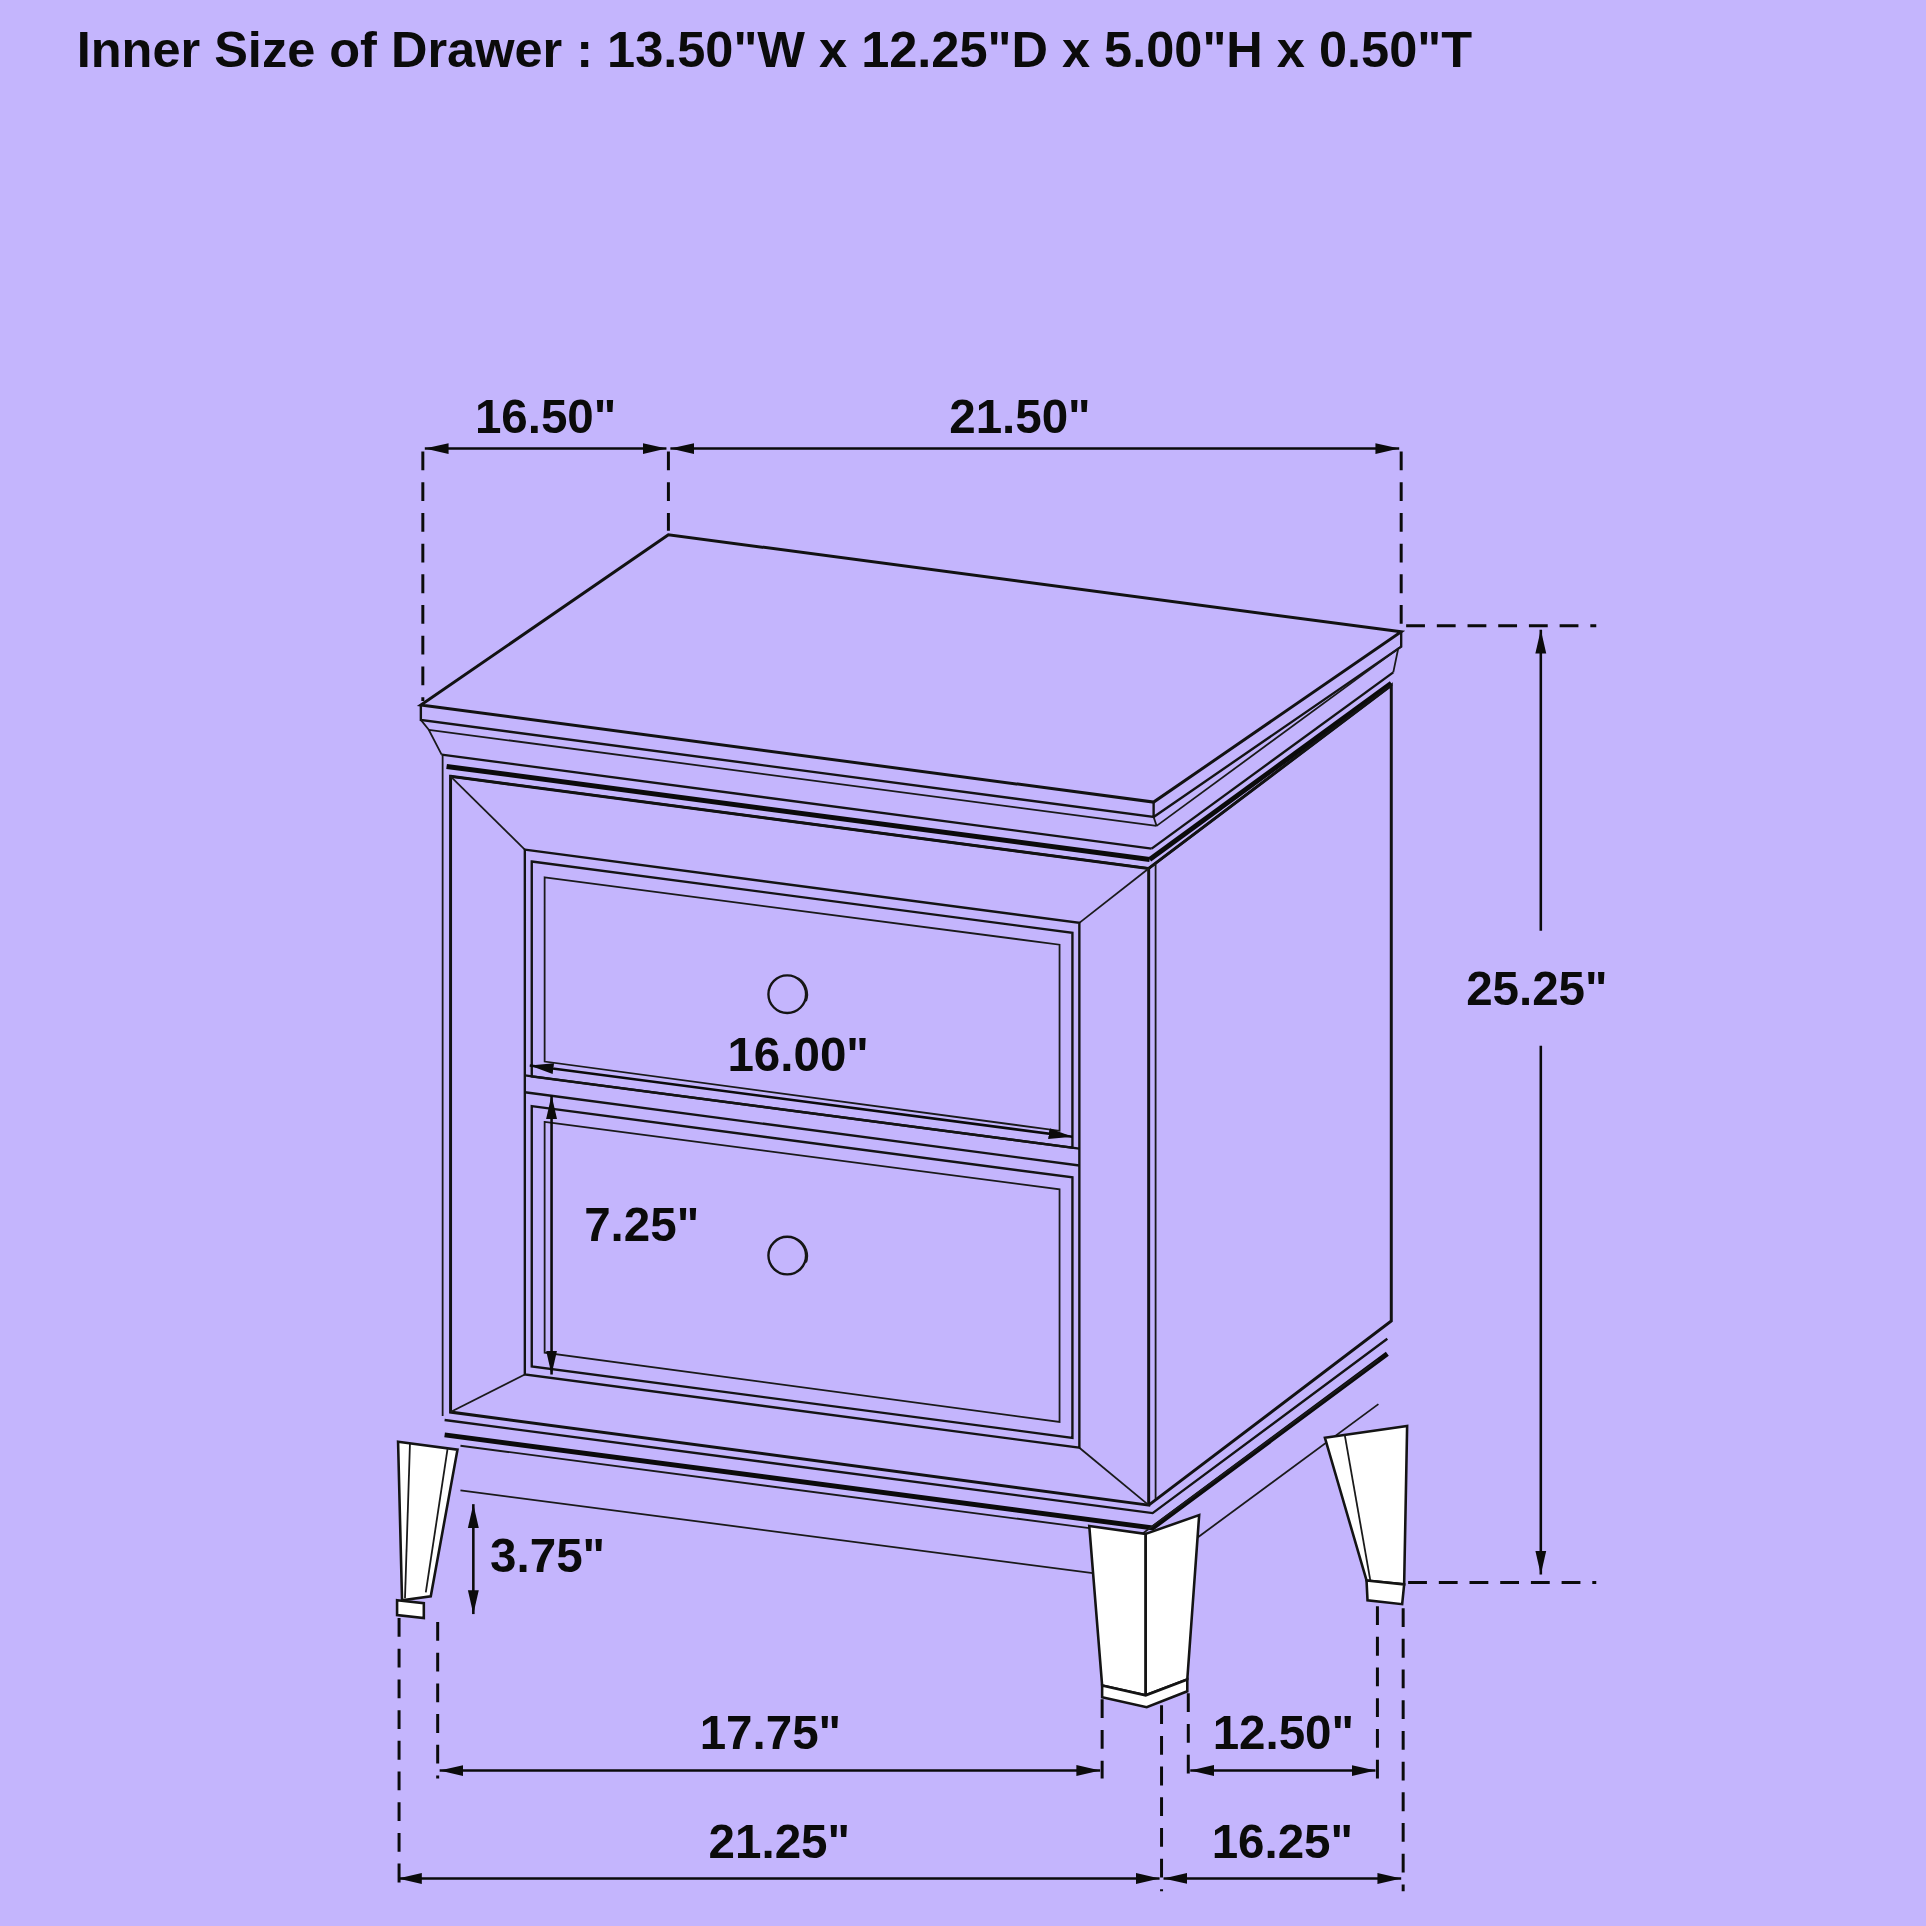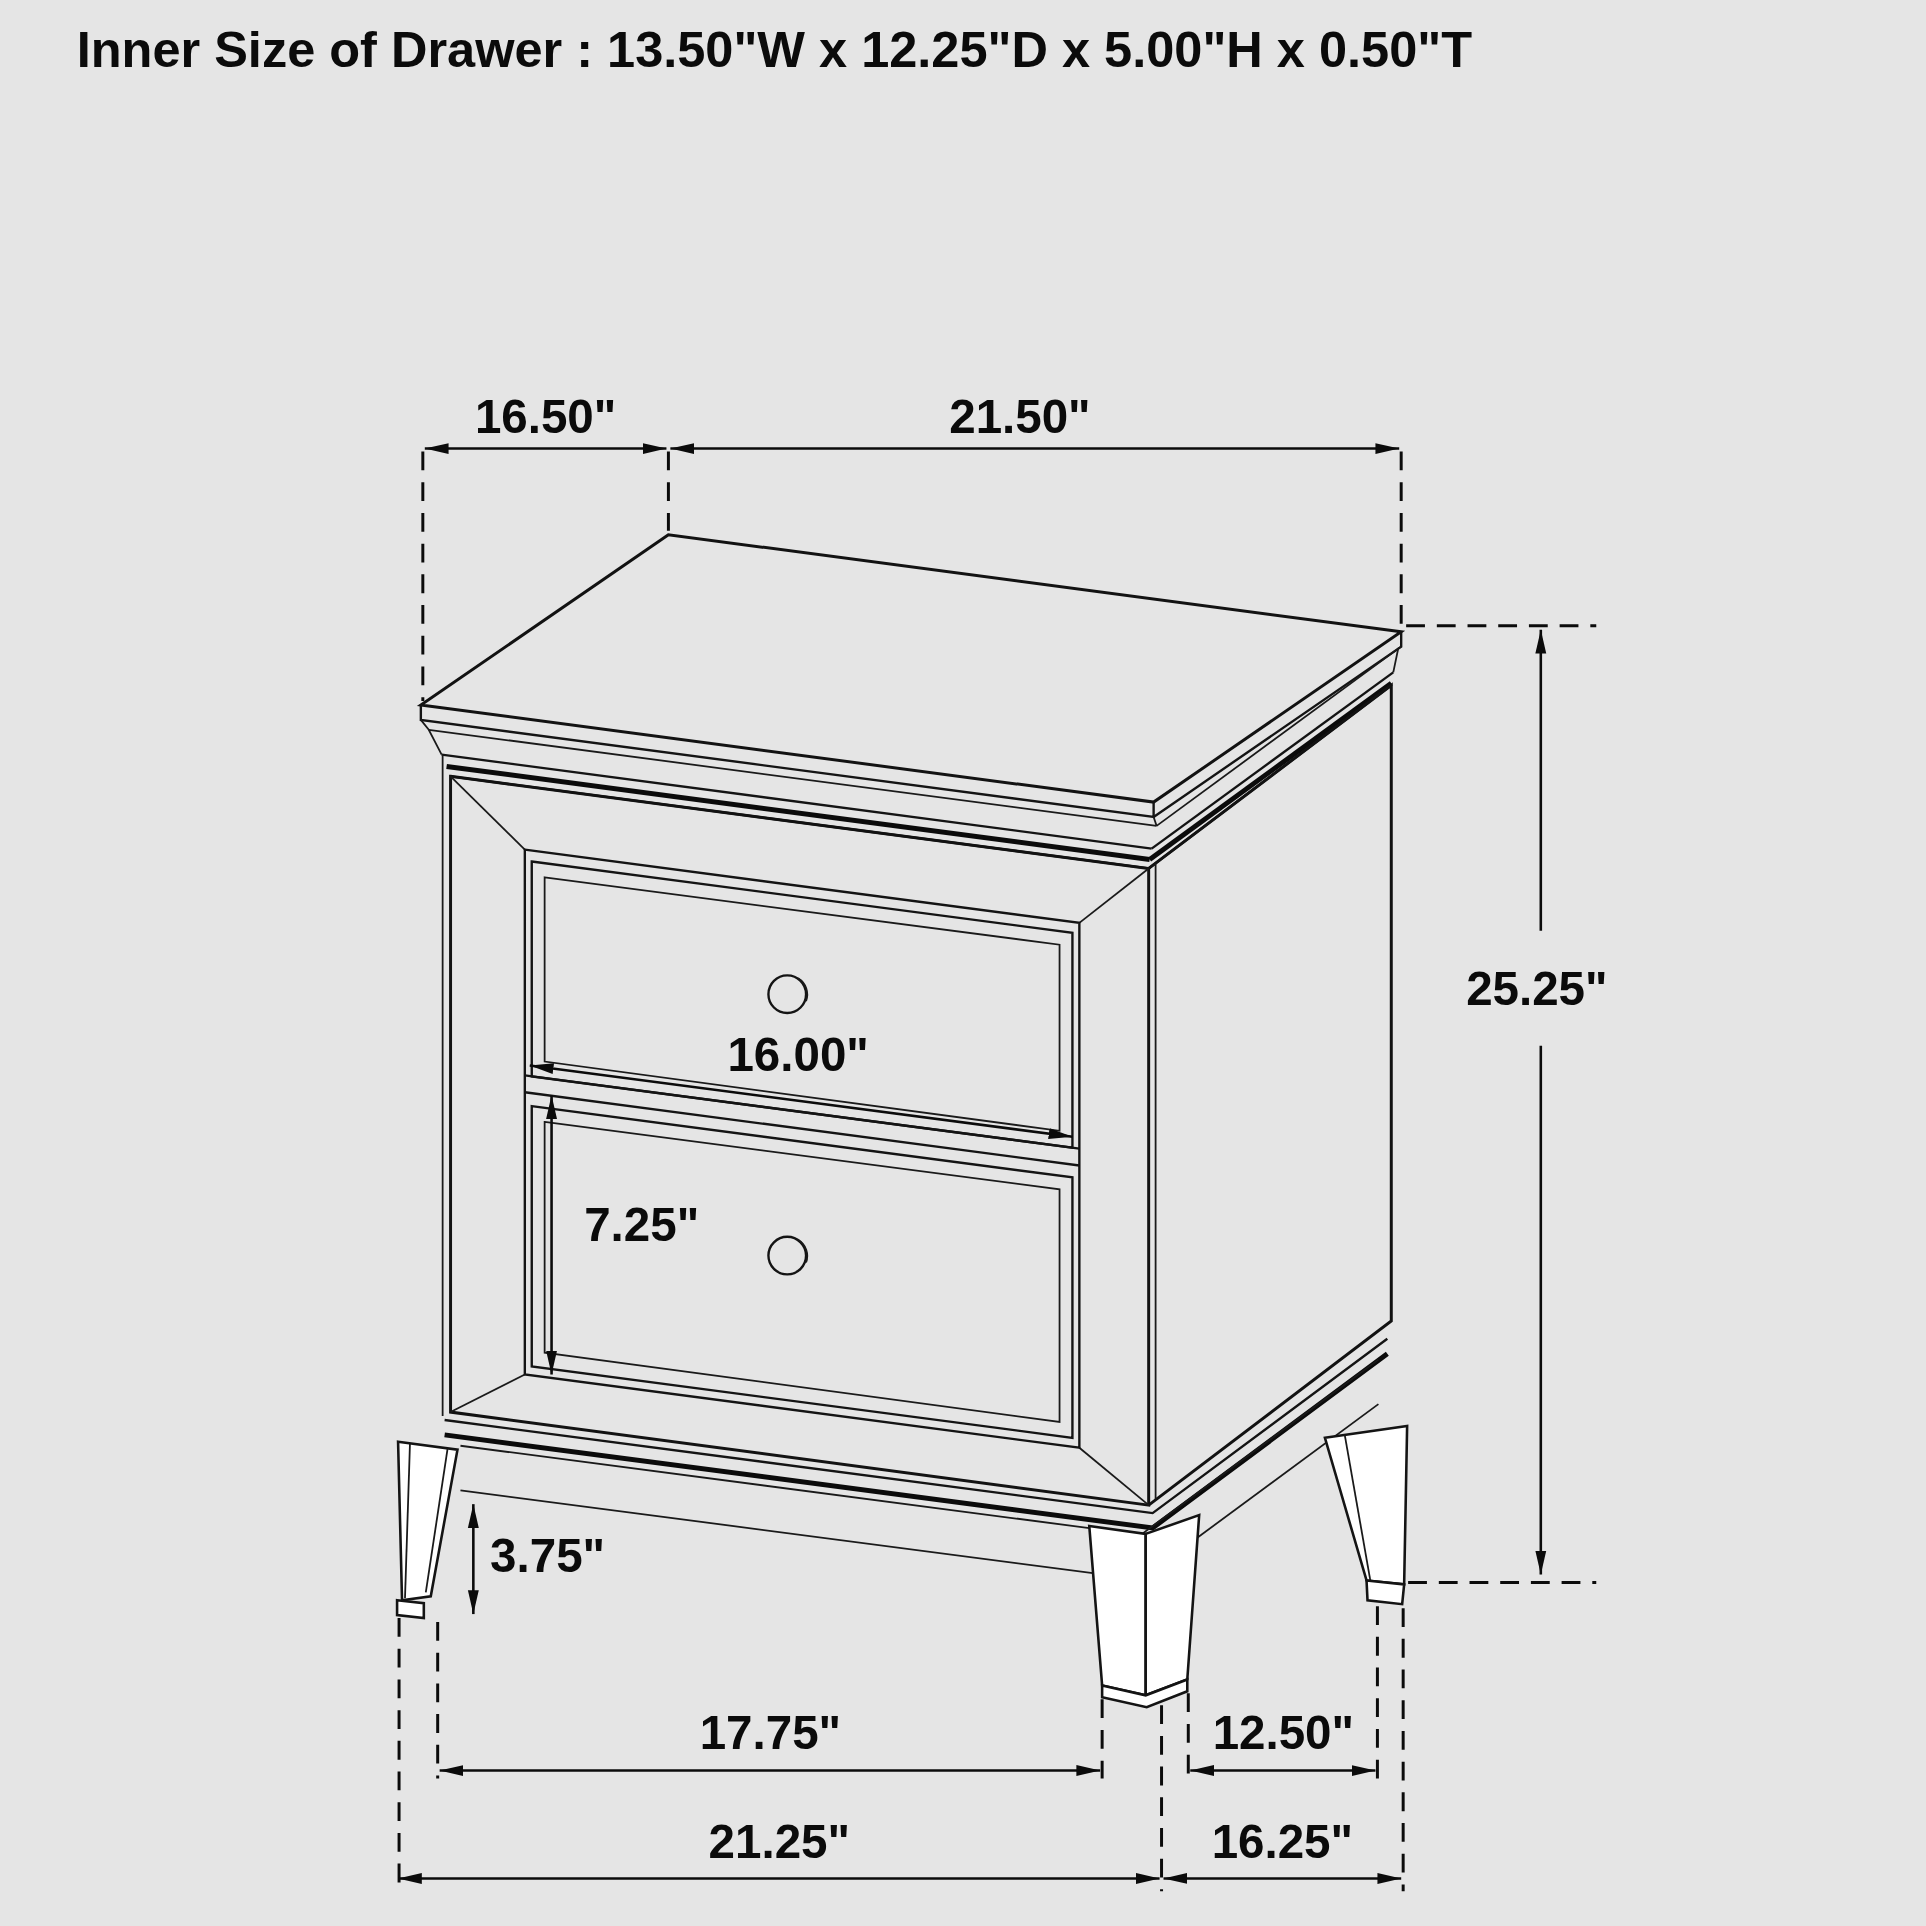--- a/index.html
+++ b/index.html
@@ -1,17 +1,17 @@
 <!DOCTYPE html>
 <html><head>
 <meta charset="utf-8">
 <style>
   html,body{margin:0;padding:0;background:#ffffff;}
   .page{
-    width:1927px;height:1927px;background:#e5e5e5;position:relative;
+    width:1927px;height:1927px;background:#c4b5fd;position:relative;
     font-family:"Liberation Sans", sans-serif;overflow:hidden;
   }
   svg{position:absolute;left:0;top:0;}
   .dim-label{
     font-family:"Liberation Sans", sans-serif;
     font-weight:bold;font-size:48px;fill:#0b0b0b;
   }
   .title-label{
     font-family:"Liberation Sans", sans-serif;
     font-weight:bold;font-size:51px;fill:#0b0b0b;

